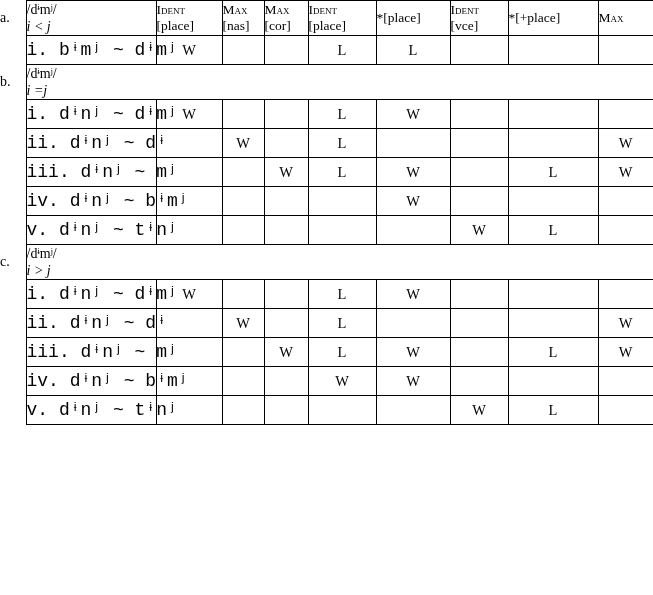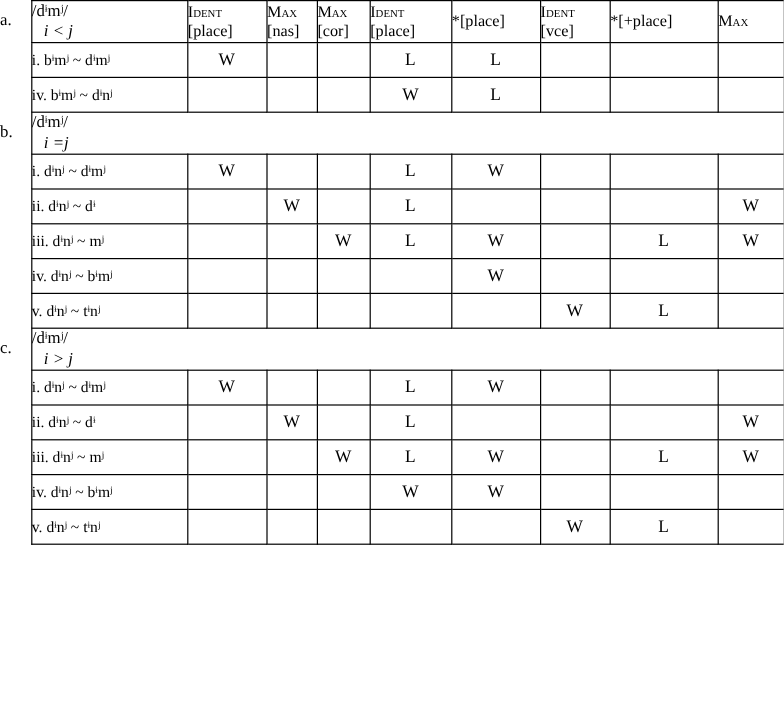--- a/index.html
+++ b/index.html
@@ -37,41 +37,42 @@
   
   td.inputcell{
     width:130px;
     padding:3px 0 3px 6px;
     vertical-align:top;
     line-height:1.22;
   }
   td.candcell{
     width:130px;
     padding-left:14px;
-    font-size:13px;
+    font-size:18px;
     white-space:nowrap;
+    font-family:Liberation Mono, monospace;
   }
   td.conhead{
     padding:3px 4px 3px 4px;
     vertical-align:top;
     line-height:1.2;
     font-size:13.5px;
   }
   td.mark{
     text-align:center;
     font-size:14.5px;
   }
   
   .dashL{border-left:1px dashed #555 !important;}
   .solidL{border-left:1px solid #000 !important;}
   .sc{font-variant:small-caps;}
   .ital{font-style:italic;}
   .hdrrow td{height:auto;}
   .inputtop{font-style:normal;}
-  .inputidx{padding-left:10px;font-style:italic;}
+  .inputidx{font-style:italic;}
 </style>
 </head>
 <body>
 
 <div class="page">
   <table class="ot">
     <colgroup>
       <col style="width:26px">
       <col style="width:130px">
       <col style="width:66px">
@@ -136,35 +137,20 @@
       <td class="mark dashL"></td>
       <td class="mark solidL">L</td>
       <td class="mark">L</td>
       <td class="mark"></td>
       <td class="mark"></td>
       <td class="mark"></td>
     </tr>
 
 
 
-    <tr>
-      <td class="blanklbl"></td>
-      <td class="candcell">
-        <span>iv.</span>
-        <span>bᶤmʲ ~ dᶤnʲ</span>
-      </td>
-      <td class="mark"></td>
-      <td class="mark dashL"></td>
-      <td class="mark dashL"></td>
-      <td class="mark solidL">W</td>
-      <td class="mark">L</td>
-      <td class="mark"></td>
-      <td class="mark"></td>
-      <td class="mark"></td>
-    </tr>
 
 
     <tr class="hdrrow">
       <td class="lbl">b.</td>
       <td class="inputcell" colspan="9">
         <div class="inputtop">/dᶤmʲ/</div>
         <div class="inputidx ital">i =j</div>
       </td>
     </tr>
 

